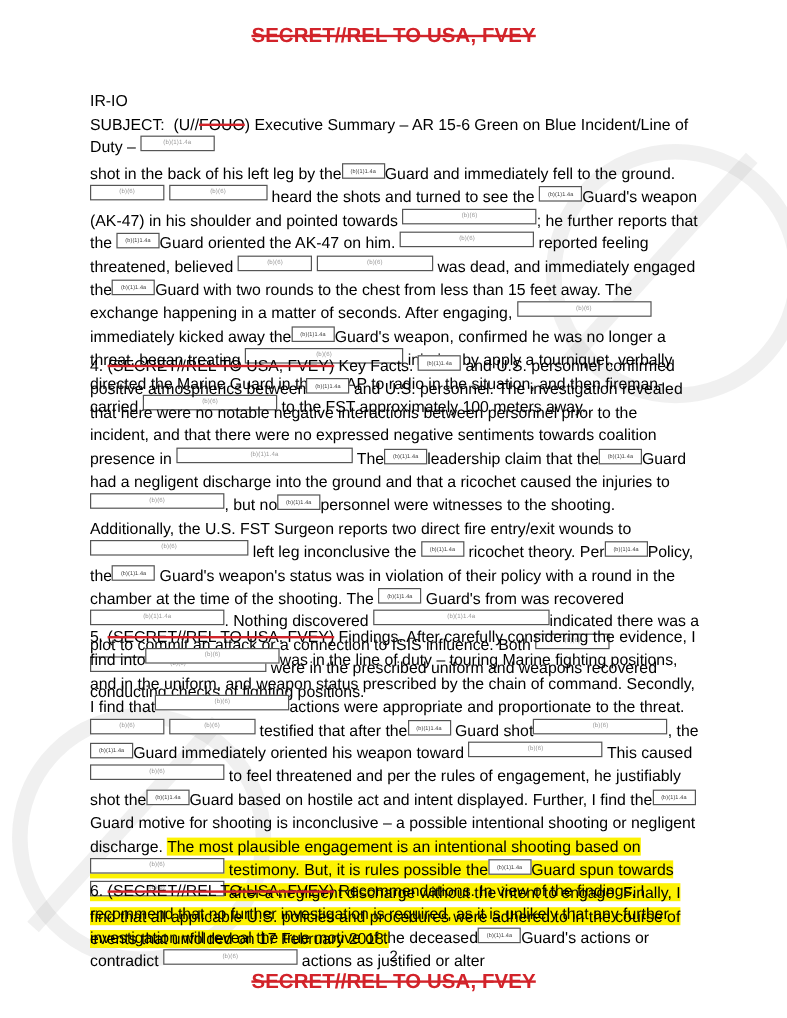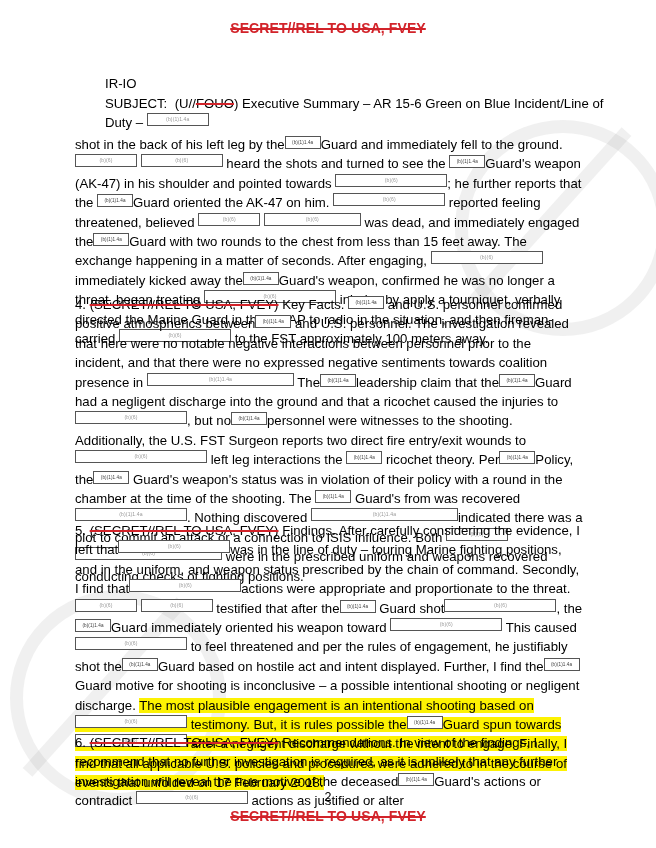--- a/index.html
+++ b/index.html
@@ -42,39 +42,38 @@
 
   #page { position: relative; z-index: 2; }
 
   
   .banner {
     position: absolute;
     left: 0;
     width: 656px;
     text-align: center;
     color: #d2232a;
-    font-size: 14px;
+    font-size: 17px;
     font-weight: bold;
     letter-spacing: .1px;
     text-decoration: line-through;
     text-decoration-color: #d2232a;
     text-decoration-thickness: 1.6px;
   }
   #banner-top    { top: 20px; }
   #banner-bottom { top: 808px; }
 
   
   #header-block {
     position: absolute;
     left: 75px;
     top: 74px;
     width: 510px;
     font-size: 13.2px;
     line-height: 19.5px;
-    margin-left: 30px;
   }
   .strike-red {
     text-decoration: line-through;
     text-decoration-color: #d2232a;
     text-decoration-thickness: 1.5px;
   }
 
   
   .para {
     position: absolute;
@@ -204,21 +203,21 @@
     <span>and U.S. personnel. The investigation revealed</span>
     <span>that here were no notable negative interactions between personnel prior to the incident,</span>
     <span>and that there were no expressed negative sentiments towards coalition presence in</span>
     <span class="redaction w145">(b)(1)1.4a</span>
     <span>The</span><span class="redaction chip">(b)(1)1.4a</span><span>leadership claim that the</span><span class="redaction chip">(b)(1)1.4a</span><span>Guard had a negligent</span>
     <span>discharge into the ground and that a ricochet caused the injuries to</span>
     <span class="redaction w110">(b)(6)</span><span>, but</span>
     <span>no</span><span class="redaction chip">(b)(1)1.4a</span><span>personnel were witnesses to the shooting.  Additionally, the U.S. FST Surgeon</span>
     <span>reports two direct fire entry/exit wounds to</span>
     <span class="redaction w130">(b)(6)</span>
-    <span>left leg interactions the</span>
+    <span>left leg inconclusive the</span>
     <span class="redaction chip">(b)(1)1.4a</span>
     <span>ricochet theory.  Per</span><span class="redaction chip">(b)(1)1.4a</span><span>Policy, the</span><span class="redaction chip">(b)(1)1.4a</span>
     <span>Guard's weapon's status was in violation of</span>
     <span>their policy with a round in the chamber at the time of the shooting. The</span>
     <span class="redaction chip">(b)(1)1.4a</span>
     <span>Guard's</span>
     <span>from was recovered</span>
     <span class="redaction w110">(b)(1)1.4a</span><span>.  Nothing discovered</span>
     <span class="redaction w145">(b)(1)1.4a</span><span>indicated</span>
     <span>there was a plot to commit an attack or a connection to ISIS influence.  Both</span>
@@ -226,21 +225,21 @@
     <span class="redaction w145">(b)(6)</span>
     <span>were in the prescribed uniform and weapons recovered</span>
     <span>conducting checks of fighting positions.</span>
   </div>
 
   <div class="para" id="para-5">
     <span>5.</span>
     <span class="strike-red">(SECRET//REL TO USA, FVEY)</span>
     <span class="u">Findings.</span>
     <span>After carefully considering the evidence, I</span>
-    <span>left that</span><span class="redaction w110">(b)(6)</span><span>was in the line of duty – touring Marine fighting positions, and in</span>
+    <span>find into</span><span class="redaction w110">(b)(6)</span><span>was in the line of duty – touring Marine fighting positions, and in</span>
     <span>the uniform, and weapon status prescribed by the chain of command.  Secondly, I find</span>
     <span>that</span><span class="redaction w110">(b)(6)</span><span>actions were appropriate and proportionate to the threat.</span>
     <span class="redaction w60">(b)(6)</span>
     <span class="redaction w70">(b)(6)</span>
     <span>testified that after the</span><span class="redaction chip">(b)(1)1.4a</span>
     <span>Guard shot</span><span class="redaction w110">(b)(6)</span><span>, the</span><span class="redaction chip">(b)(1)1.4a</span><span>Guard</span>
     <span>immediately oriented his weapon toward</span>
     <span class="redaction w110">(b)(6)</span>
     <span>This caused</span>
     <span class="redaction w110">(b)(6)</span>

